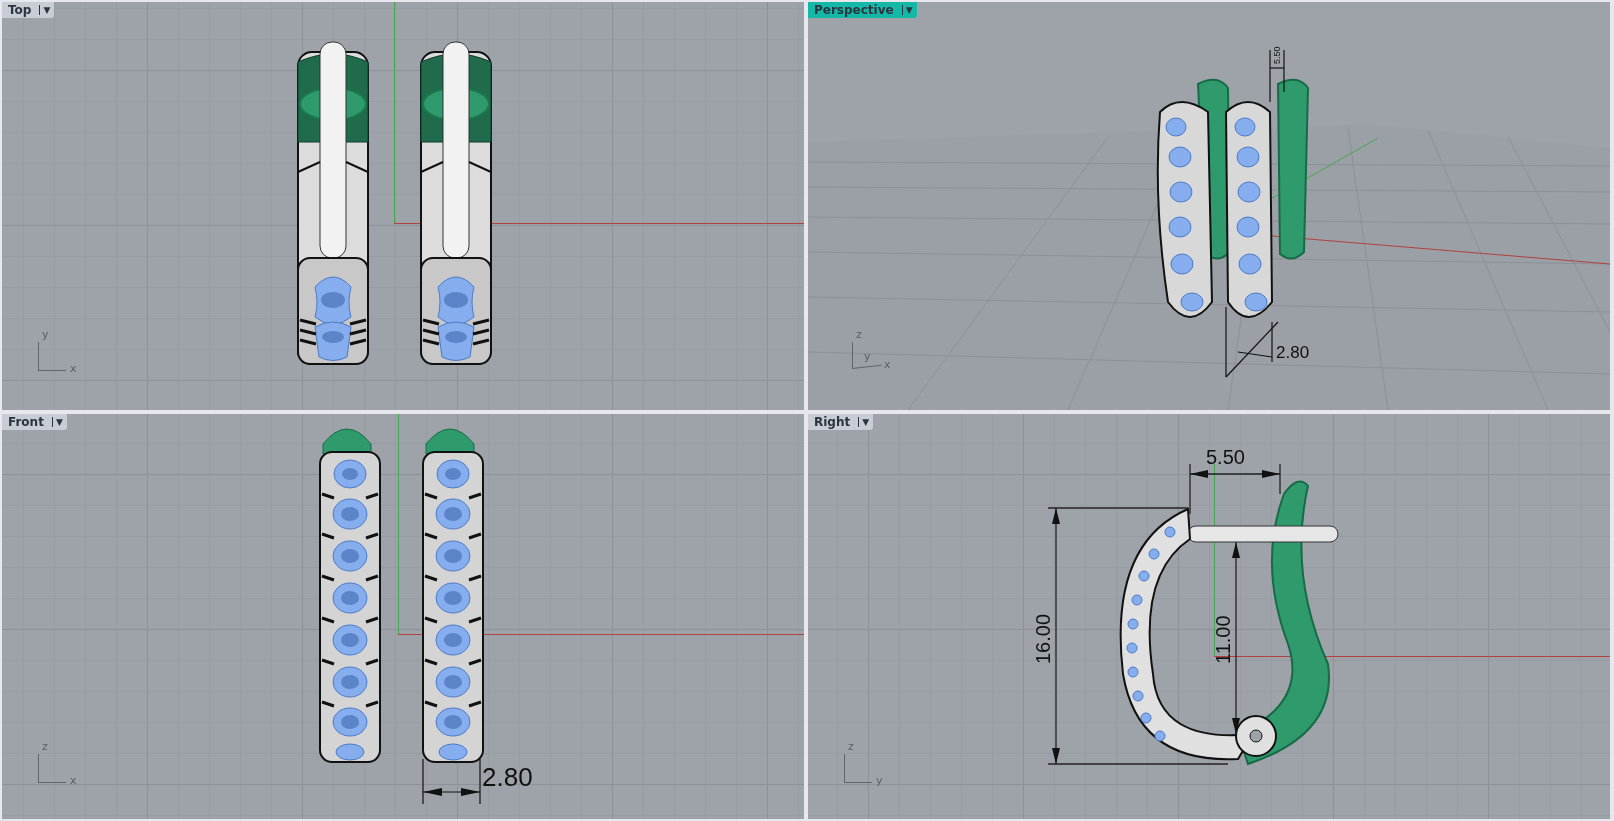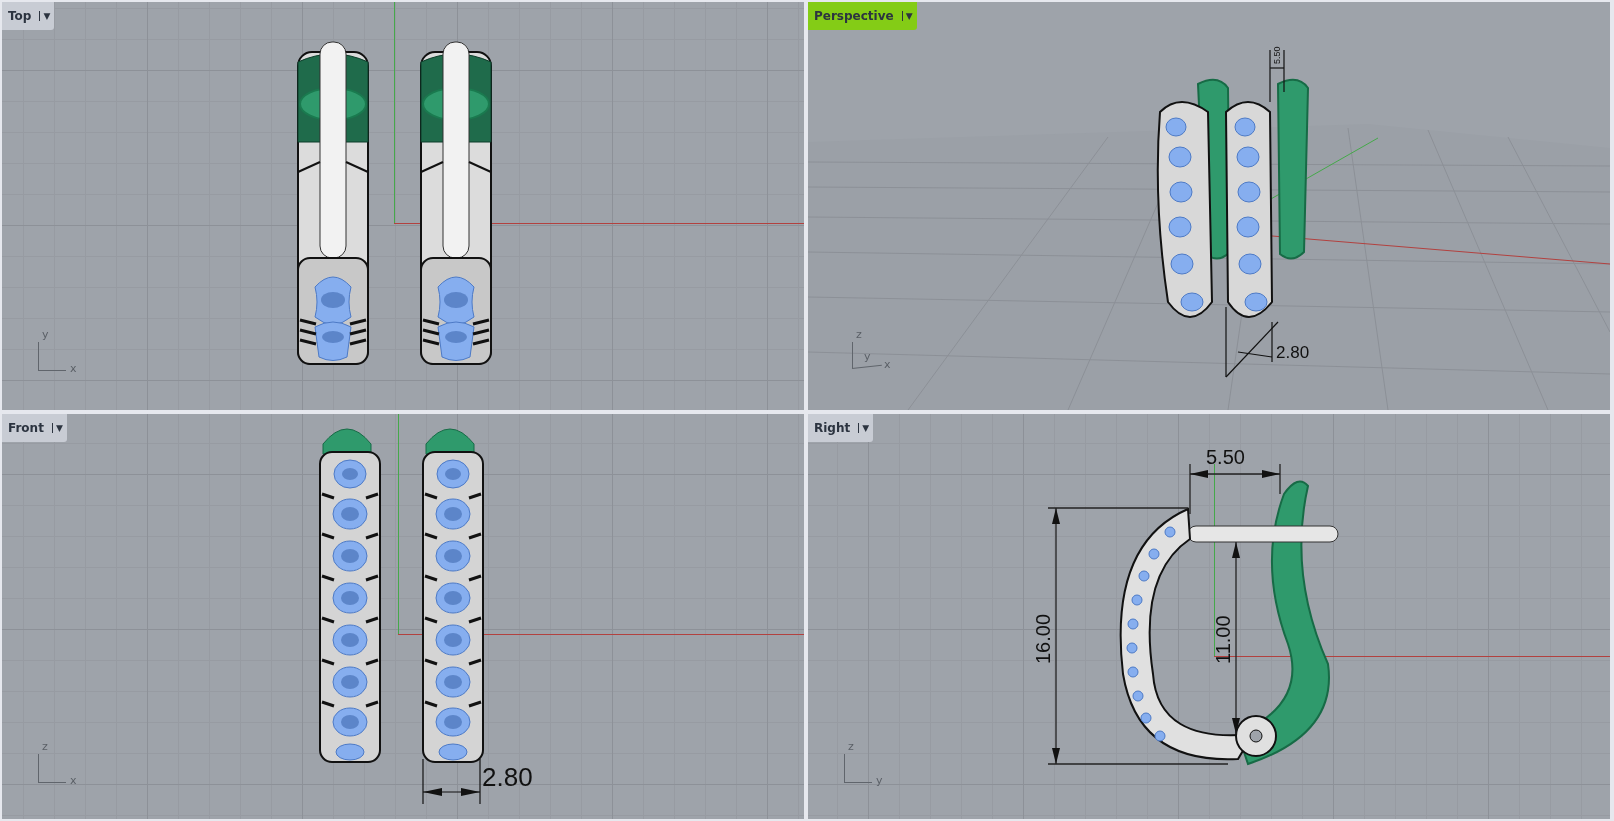--- a/index.html
+++ b/index.html
@@ -8,22 +8,22 @@
       background-image:
         linear-gradient(#8d9198 1px, transparent 1px),
         linear-gradient(90deg,#8d9198 1px, transparent 1px),
         linear-gradient(#979ba2 1px, transparent 1px),
         linear-gradient(90deg,#979ba2 1px, transparent 1px);
       background-size:155px 155px,155px 155px,31px 31px,31px 31px;}
   #vp-top{left:2px;top:2px;width:802px;height:408px;background-position:-10px 68px,-10px 68px,-10px 68px,-10px 68px;}
   #vp-persp{left:808px;top:2px;width:802px;height:408px;background-image:none;background:#9ea3aa;}
   #vp-front{left:2px;top:414px;width:802px;height:405px;background-position:-10px 60px,-10px 60px,-10px 60px,-10px 60px;}
   #vp-right{left:808px;top:414px;width:802px;height:405px;background-position:60px 60px,60px 60px,60px 60px,60px 60px;}
-  .vp-label{position:absolute;left:0;top:0;height:28px;display:flex;align-items:center;background:#c8ccd4;font-size:12px;font-weight:bold;color:#2c3440;padding:0 4px 0 6px;cursor:pointer;border-bottom-right-radius:3px;}
-  .vp-label.active{background:#84cc16;}
+  .vp-label{position:absolute;left:0;top:0;height:16px;display:flex;align-items:center;background:#c8ccd4;font-size:12px;font-weight:bold;color:#2c3440;padding:0 4px 0 6px;cursor:pointer;border-bottom-right-radius:3px;}
+  .vp-label.active{background:#14b8a6;}
   .vp-label .name{margin-right:8px;}
   .vp-label .dd{border-left:1px solid #2c3440;padding-left:3px;font-size:9px;}
   .axis-x{position:absolute;height:1px;background:#b2413f;}
   .axis-y{position:absolute;width:1px;background:#45a84a;}
   .gizmo{position:absolute;font-size:11px;color:#5a5f66;}
   .gizmo .v{position:absolute;left:0;width:1px;background:#60656c;}
   .gizmo .h{position:absolute;height:1px;background:#60656c;}
   svg{position:absolute;left:0;top:0;}
   .dim{font-family:"Liberation Sans",sans-serif;fill:#111;}
 </style>

